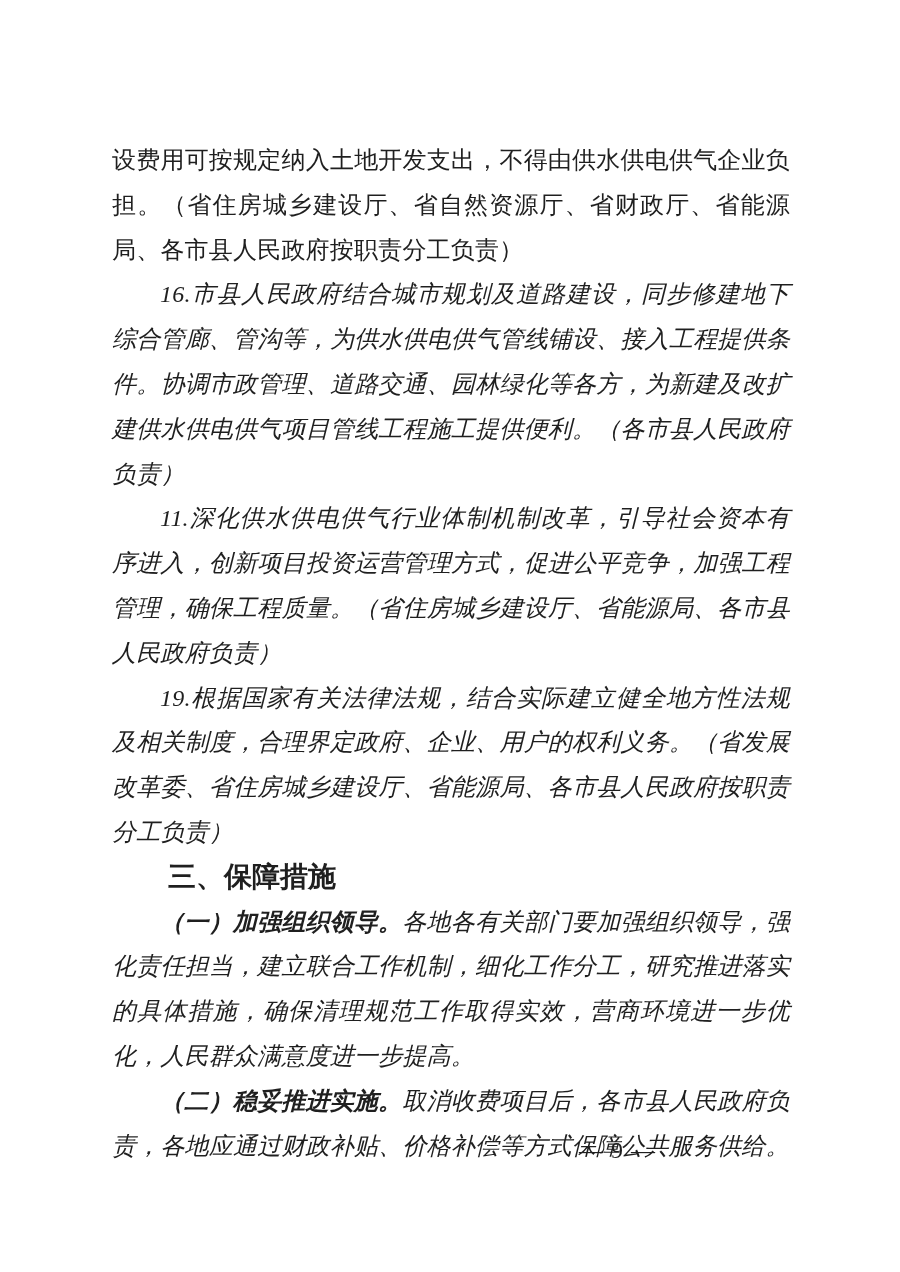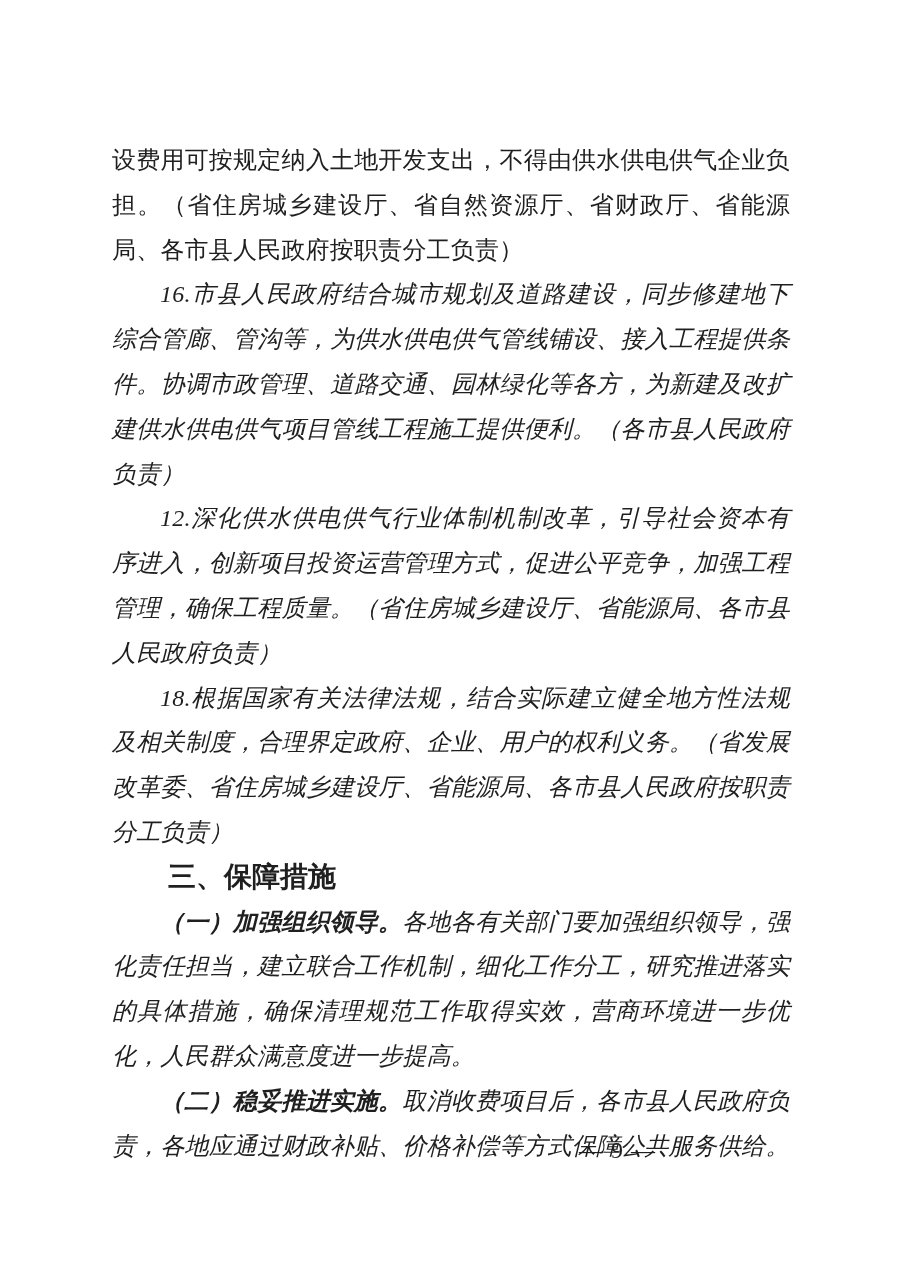--- a/index.html
+++ b/index.html
@@ -70,23 +70,23 @@
 <body>
 
 <div class="doc-page">
 
   <div class="doc-body">
 
     <p class="para">设费用可按规定纳入土地开发支出，不得由供水供电供气企业负担。（省住房城乡建设厅、省自然资源厅、省财政厅、省能源局、各市县人民政府按职责分工负责）</p>
 
     <p class="para indent">16.市县人民政府结合城市规划及道路建设，同步修建地下综合管廊、管沟等，为供水供电供气管线铺设、接入工程提供条件。协调市政管理、道路交通、园林绿化等各方，为新建及改扩建供水供电供气项目管线工程施工提供便利。（各市县人民政府负责）</p>
 
-    <p class="para indent">12.深化供水供电供气行业体制机制改革，引导社会资本有序进入，创新项目投资运营管理方式，促进公平竞争，加强工程管理，确保工程质量。（省住房城乡建设厅、省能源局、各市县人民政府负责）</p>
+    <p class="para indent">11.深化供水供电供气行业体制机制改革，引导社会资本有序进入，创新项目投资运营管理方式，促进公平竞争，加强工程管理，确保工程质量。（省住房城乡建设厅、省能源局、各市县人民政府负责）</p>
 
-    <p class="para indent">18.根据国家有关法律法规，结合实际建立健全地方性法规及相关制度，合理界定政府、企业、用户的权利义务。（省发展改革委、省住房城乡建设厅、省能源局、各市县人民政府按职责分工负责）</p>
+    <p class="para indent">19.根据国家有关法律法规，结合实际建立健全地方性法规及相关制度，合理界定政府、企业、用户的权利义务。（省发展改革委、省住房城乡建设厅、省能源局、各市县人民政府按职责分工负责）</p>
 
     <h2 class="section-heading">三、保障措施</h2>
 
     <p class="para indent"><span class="lead-bold">（一）加强组织领导。</span><span>各地各有关部门要加强组织领导，强化责任担当，建立联合工作机制，细化工作分工，研究推进落实的具体措施，确保清理规范工作取得实效，营商环境进一步优化，人民群众满意度进一步提高。</span></p>
 
     <p class="para indent"><span class="lead-bold">（二）稳妥推进实施。</span><span>取消收费项目后，各市县人民政府负责，各地应通过财政补贴、价格补偿等方式保障公共服务供给。</span></p>
 
   </div>
 
   <div class="page-number">— 9 —</div>

